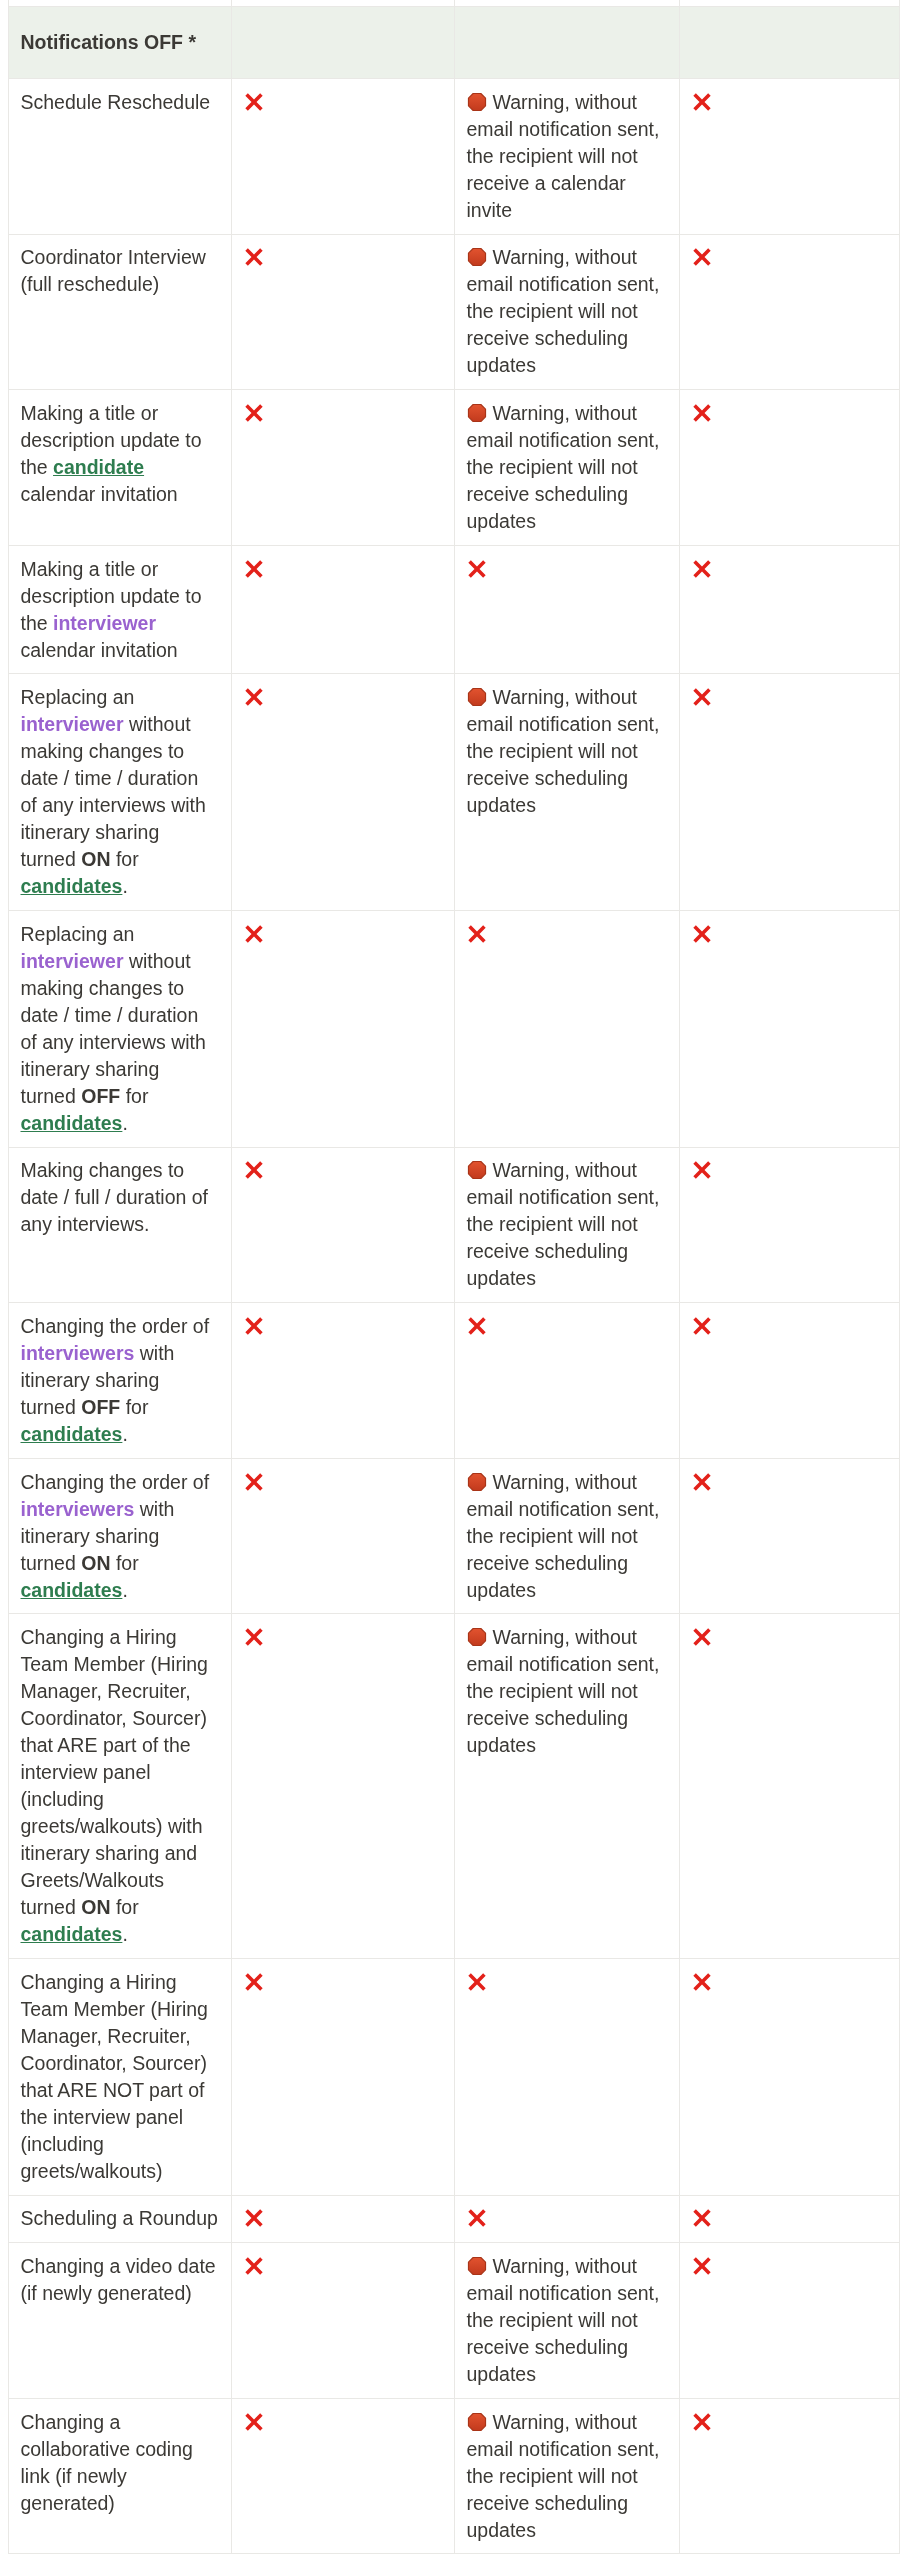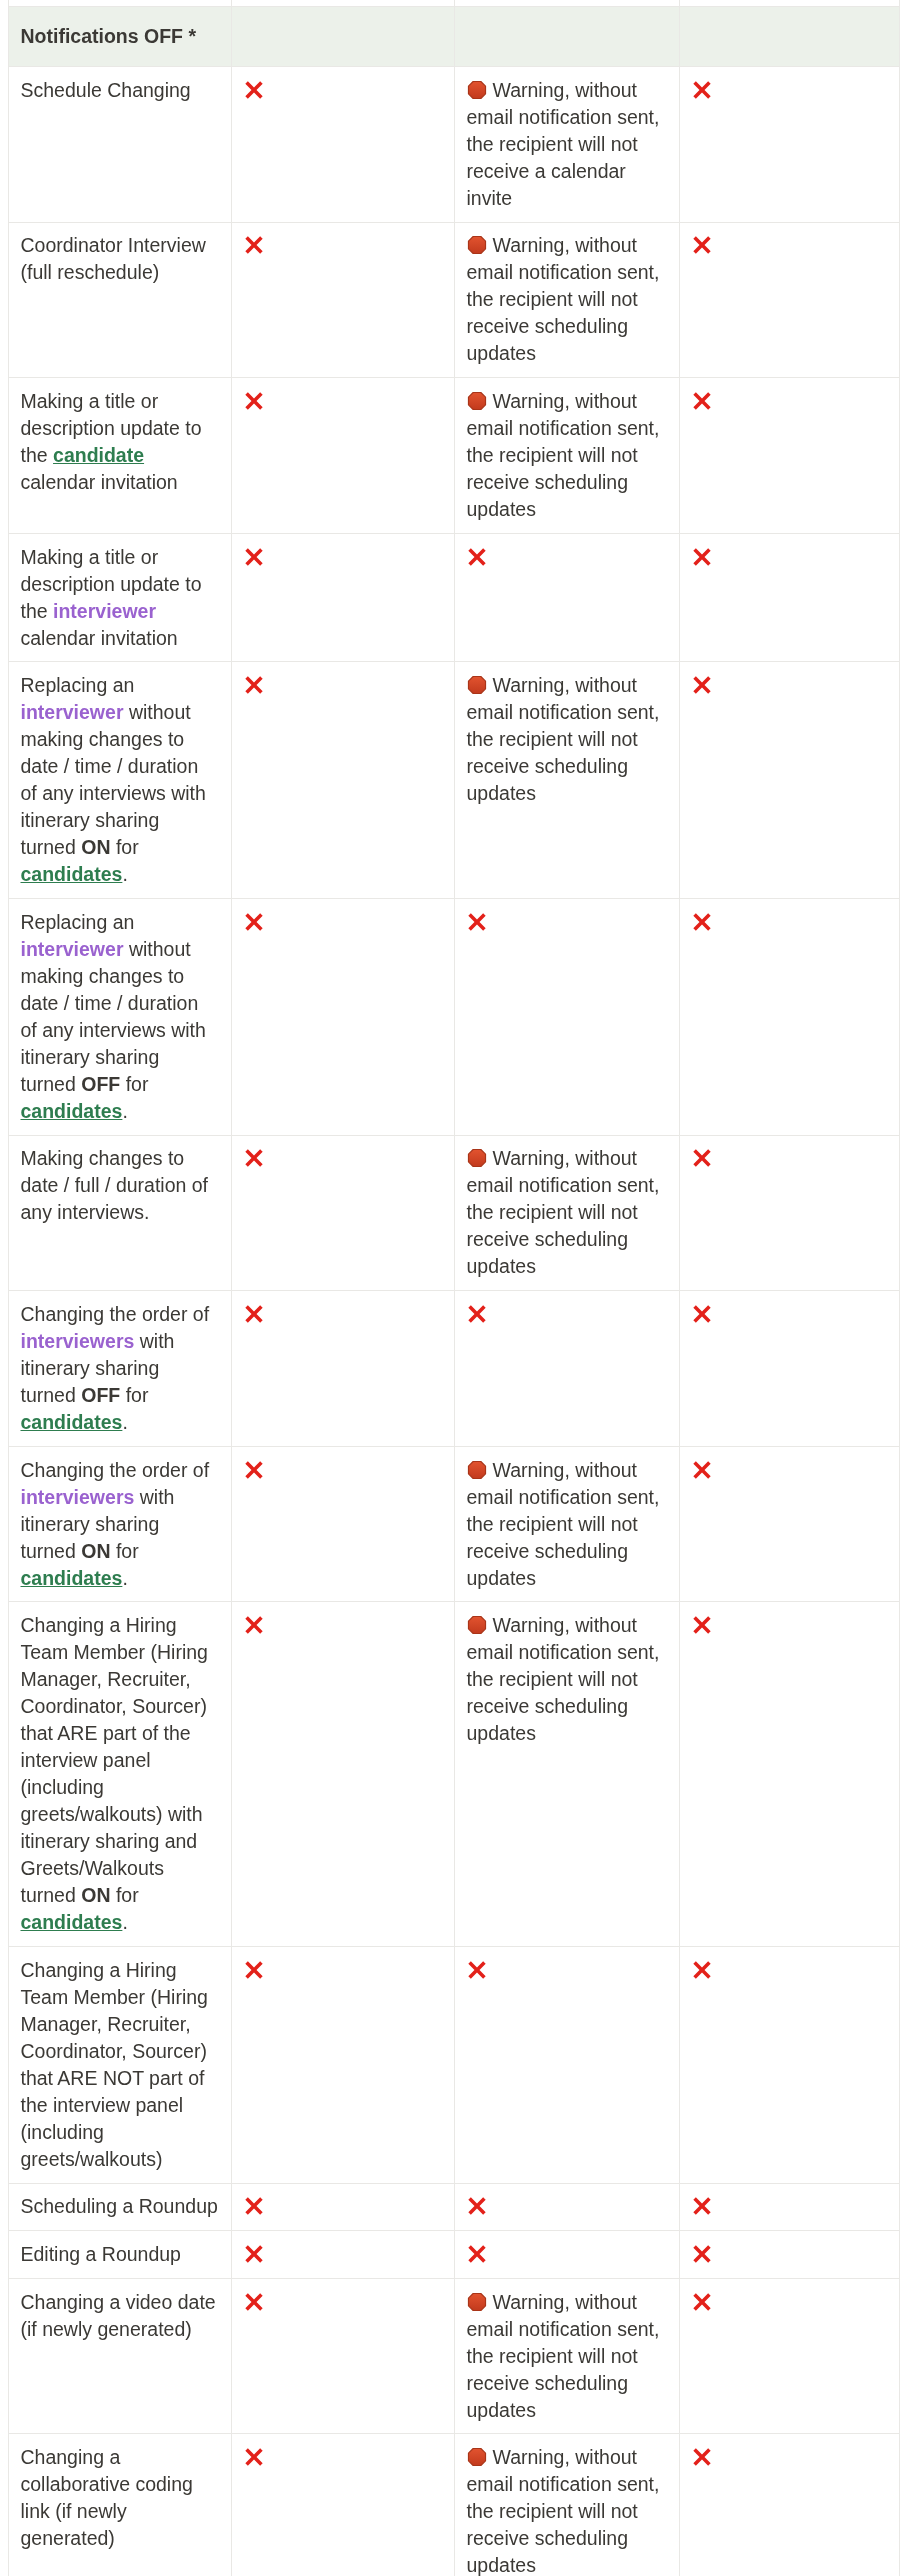--- a/index.html
+++ b/index.html
@@ -25,21 +25,21 @@
   td{
     border:0.8px solid var(--c-border);
     vertical-align:top;
     padding:9.8px 12px 9.8px 12px;
     word-wrap:break-word;
   }
   tr.cut td{height:6px;padding:0;border-top:none;background:#fff;}
   tr.head td{
     background:var(--c-header-bg);
     font-weight:bold;
-    padding:16px 12px;
+    padding:22px 12px;
   }
   .green{color:var(--c-green);font-weight:bold;text-decoration:underline;}
   .purple{color:var(--c-purple);font-weight:bold;text-align:center;}
   .bold{font-weight:bold;}
   .icon{display:inline-block;width:20px;height:20px;vertical-align:-3px;}
   .icon svg{display:block;width:20px;height:20px;}
   .stop-icon{margin-right:6px;}
 </style>
 </head>
 <body>
@@ -60,21 +60,21 @@
     </tr>
     <tr class="head">
       <td>Notifications OFF *</td>
       <td></td>
       <td></td>
       <td></td>
     </tr>
   </tbody>
   <tbody id="table-body">
       <tr>
-        <td><span>Schedule Changing</span></td>
+        <td><span>Schedule Reschedule</span></td>
         <td><span class="icon"><svg viewBox="0 0 27 27">
               <path fill="#e3211a" d="M5.2 1.8 L13.5 10.1 L21.8 1.8 L25.2 5.2 L16.9 13.5 L25.2 21.8 L21.8 25.2 L13.5 16.9 L5.2 25.2 L1.8 21.8 L10.1 13.5 L1.8 5.2 Z"></path>
             </svg></span></td>
         <td><span class="icon stop-icon"><svg viewBox="0 0 27 27">
               <defs>
                 <linearGradient id="sg1" x1="0" y1="0" x2="0" y2="1">
                   <stop offset="0" stop-color="#e2532f"></stop>
                   <stop offset="1" stop-color="#c23a1d"></stop>
                 </linearGradient>
               </defs>
@@ -235,32 +235,20 @@
             </svg></span></td>
         <td><span class="icon"><svg viewBox="0 0 27 27">
               <path fill="#e3211a" d="M5.2 1.8 L13.5 10.1 L21.8 1.8 L25.2 5.2 L16.9 13.5 L25.2 21.8 L21.8 25.2 L13.5 16.9 L5.2 25.2 L1.8 21.8 L10.1 13.5 L1.8 5.2 Z"></path>
             </svg></span></td>
         <td><span class="icon"><svg viewBox="0 0 27 27">
               <path fill="#e3211a" d="M5.2 1.8 L13.5 10.1 L21.8 1.8 L25.2 5.2 L16.9 13.5 L25.2 21.8 L21.8 25.2 L13.5 16.9 L5.2 25.2 L1.8 21.8 L10.1 13.5 L1.8 5.2 Z"></path>
             </svg></span></td>
       </tr>
       <tr>
         <td><span>Scheduling a Roundup</span></td>
-        <td><span class="icon"><svg viewBox="0 0 27 27">
-              <path fill="#e3211a" d="M5.2 1.8 L13.5 10.1 L21.8 1.8 L25.2 5.2 L16.9 13.5 L25.2 21.8 L21.8 25.2 L13.5 16.9 L5.2 25.2 L1.8 21.8 L10.1 13.5 L1.8 5.2 Z"></path>
-            </svg></span></td>
-        <td><span class="icon"><svg viewBox="0 0 27 27">
-              <path fill="#e3211a" d="M5.2 1.8 L13.5 10.1 L21.8 1.8 L25.2 5.2 L16.9 13.5 L25.2 21.8 L21.8 25.2 L13.5 16.9 L5.2 25.2 L1.8 21.8 L10.1 13.5 L1.8 5.2 Z"></path>
-            </svg></span></td>
-        <td><span class="icon"><svg viewBox="0 0 27 27">
-              <path fill="#e3211a" d="M5.2 1.8 L13.5 10.1 L21.8 1.8 L25.2 5.2 L16.9 13.5 L25.2 21.8 L21.8 25.2 L13.5 16.9 L5.2 25.2 L1.8 21.8 L10.1 13.5 L1.8 5.2 Z"></path>
-            </svg></span></td>
-      </tr>
-      <tr>
-        <td><span>Editing a Roundup</span></td>
         <td><span class="icon"><svg viewBox="0 0 27 27">
               <path fill="#e3211a" d="M5.2 1.8 L13.5 10.1 L21.8 1.8 L25.2 5.2 L16.9 13.5 L25.2 21.8 L21.8 25.2 L13.5 16.9 L5.2 25.2 L1.8 21.8 L10.1 13.5 L1.8 5.2 Z"></path>
             </svg></span></td>
         <td><span class="icon"><svg viewBox="0 0 27 27">
               <path fill="#e3211a" d="M5.2 1.8 L13.5 10.1 L21.8 1.8 L25.2 5.2 L16.9 13.5 L25.2 21.8 L21.8 25.2 L13.5 16.9 L5.2 25.2 L1.8 21.8 L10.1 13.5 L1.8 5.2 Z"></path>
             </svg></span></td>
         <td><span class="icon"><svg viewBox="0 0 27 27">
               <path fill="#e3211a" d="M5.2 1.8 L13.5 10.1 L21.8 1.8 L25.2 5.2 L16.9 13.5 L25.2 21.8 L21.8 25.2 L13.5 16.9 L5.2 25.2 L1.8 21.8 L10.1 13.5 L1.8 5.2 Z"></path>
             </svg></span></td>
       </tr>

